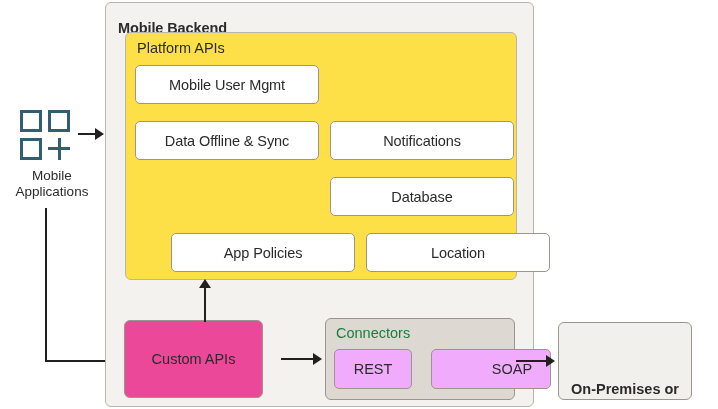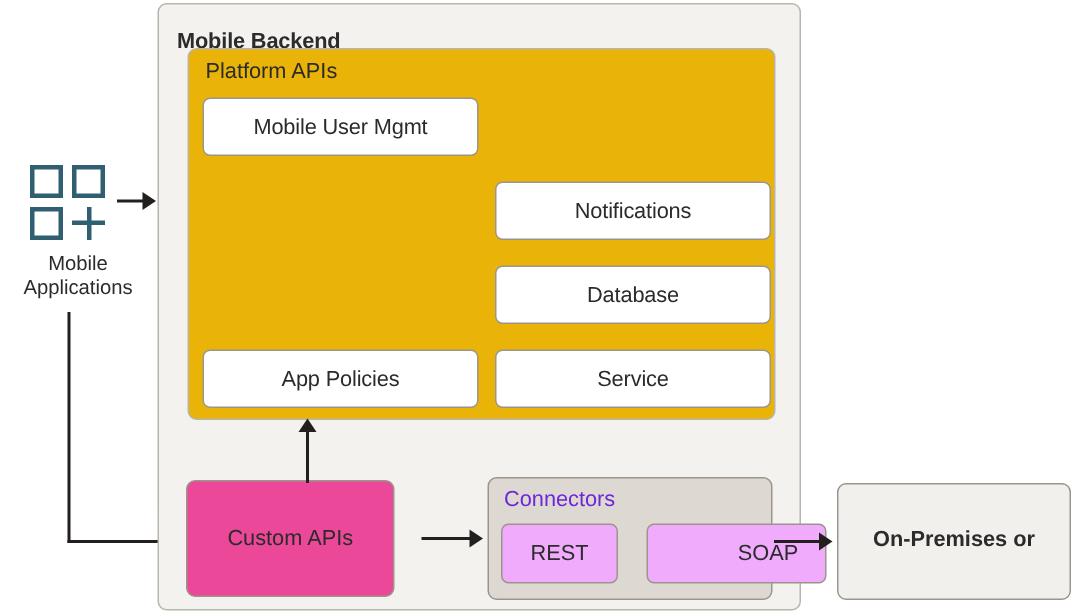--- a/index.html
+++ b/index.html
@@ -33,21 +33,21 @@
     font-size: 14.5px;
     font-weight: bold;
     color: #2b2b2b;
     letter-spacing: -0.1px;
   }
 
   
   .platform {
     left: 125px; top: 32px;
     width: 392px; height: 248px;
-    background: #eab308;
+    background: #fde047;
     border: 1px solid #b9b4ac;
     border-radius: 6px;
   }
   .platform-title {
     position: absolute;
     left: 11px; top: 7px;
     font-size: 14.5px;
     font-weight: normal;
     color: #2b2b2b;
   }
@@ -66,21 +66,21 @@
     color: #2b2b2b;
     letter-spacing: -0.1px;
   }
   
   .col-a { left: 9px; }
   .col-b { left: 204px; }
   
   .row-1 { top: 32px; }
   .row-2 { top: 88px; }
   .row-3 { top: 144px; }
-  .row-4 { top: 200px; }
+  .row-4 { top: 200px; margin-left: 36px; }
 
   
   .custom-apis {
     left: 124px; top: 320px;
     width: 139px; height: 78px;
     background: #ec4899;
     border: 1px solid #9b958c;
     border-radius: 6px;
     display: flex;
     align-items: center;
@@ -94,47 +94,47 @@
     left: 325px; top: 318px;
     width: 190px; height: 82px;
     background: #ddd9d2;
     border: 1px solid #9b958c;
     border-radius: 6px;
   }
   .connectors-title {
     position: absolute;
     left: 10px; top: 6px;
     font-size: 14.5px;
-    color: #6d28d9;
+    color: #15803d;
   }
   .conn-tile {
     position: absolute;
     top: 30px;
     width: 76px; height: 38px;
     background: #f0abfc;
     border: 1px solid #9b958c;
     border-radius: 5px;
     display: flex;
     align-items: center;
     justify-content: center;
     font-size: 14.5px;
     color: #2b2b2b;
   }
   .conn-a { left: 8px; }
   .conn-b { left: 105px; padding-left: 42px; }
 
   
   .onprem {
     left: 558px; top: 322px;
-    width: 156px; height: 78px;
+    width: 134px; height: 78px;
     background: #f2f0ed;
     border: 1px solid #9b958c;
     border-radius: 6px;
     display: flex;
-    align-items: center;
+    align-items: flex-end;
     justify-content: center;
     text-align: center;
     font-size: 14.5px;
     font-weight: bold;
     color: #2b2b2b;
     line-height: 1.22;
   }
 
   
   .mobile-apps {
@@ -247,26 +247,27 @@
 
   <div class="node backend">
     <div class="backend-title">Mobile Backend</div>
   </div>
 
   <div class="node platform">
     <div class="platform-title">Platform APIs</div>
 
     <div class="tile col-a row-1">Mobile User Mgmt</div>
 
+    <div class="tile col-a row-2">Data Offline &amp; Sync</div>
     <div class="tile col-b row-2">Notifications</div>
 
     <div class="tile col-b row-3">Database</div>
 
     <div class="tile col-a row-4">App Policies</div>
-    <div class="tile col-b row-4">Service</div>
+    <div class="tile col-b row-4">Location</div>
   </div>
 
   <div class="node custom-apis">Custom APIs</div>
 
   <div class="line v-line a3-v"></div>
   <div class="arrow-head arrow-up a3-head"></div>
 
   <div class="line h-line a4-line"></div>
   <div class="arrow-head arrow-right a4-head"></div>
 

